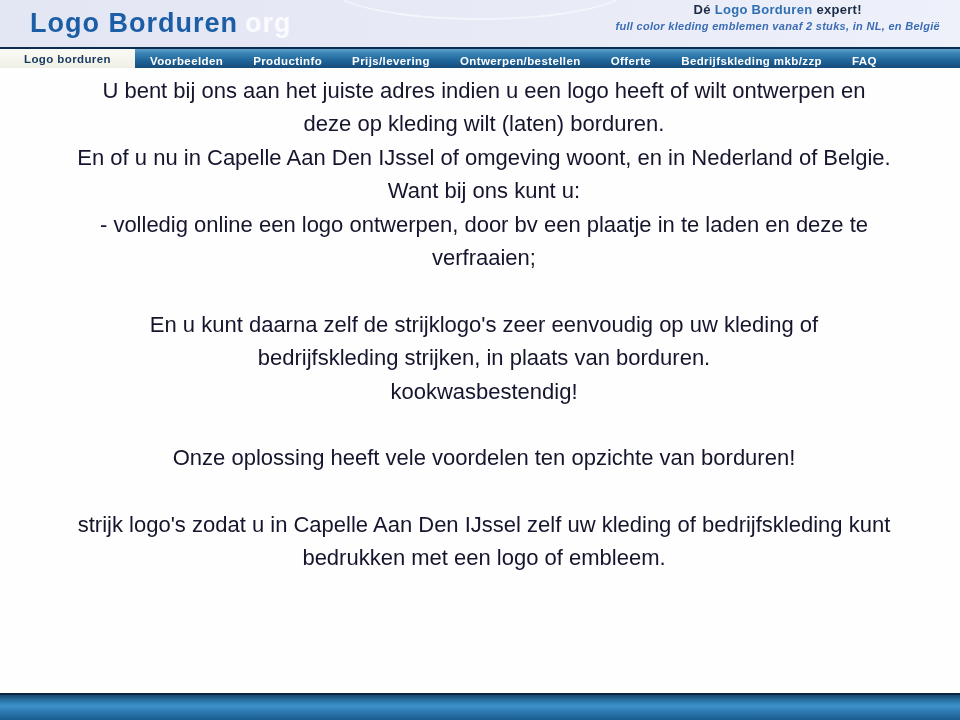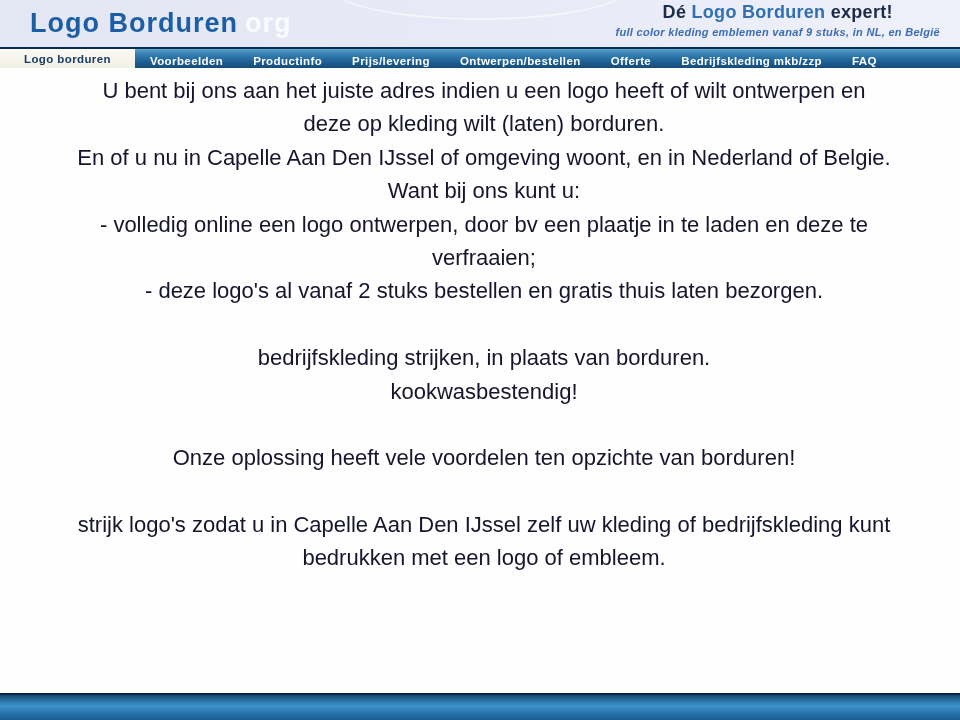--- a/index.html
+++ b/index.html
@@ -20,21 +20,21 @@
     border:2px solid rgba(255,255,255,0.55); border-radius:50%;
     pointer-events:none;
   }
   .logo {
     position:absolute; left:30px; top:8px;
     font-size:27px; font-weight:bold; letter-spacing:1px;
     color:#1b5ea6; cursor:pointer; white-space:nowrap;
   }
   .logo .suffix { color:#fafbff; margin-left:7px; }
   .tagline { position:absolute; right:20px; top:2px; text-align:center; white-space:nowrap; }
-  .tagline-title { font-size:18px; font-weight:bold; color:#1c2b47; letter-spacing:0.3px; }
+  .tagline-title { font-size:13px; font-weight:bold; color:#1c2b47; letter-spacing:0.3px; }
   .tagline-title .brand { color:#2f6fb2; }
   .tagline-sub {
     font-size:11px; font-weight:bold; font-style:italic;
     color:#3c6cb4; margin-top:3px; letter-spacing:0.3px;
   }
   
   .nav {
     height:21px; display:flex; align-items:stretch;
     border-top:2px solid #0c2c50;
     background:linear-gradient(to bottom,#5fa3cc 0%,#3b84b4 22%,#20659b 60%,#154b78 100%);
@@ -68,21 +68,21 @@
 
 <div class="page">
 
   <div class="header">
     <div class="header-arc"></div>
     <div class="logo">
       <span>Logo Borduren</span><span class="suffix">org</span>
     </div>
     <div class="tagline">
       <div class="tagline-title"><span>Dé </span><span class="brand">Logo Borduren</span><span> expert!</span></div>
-      <div class="tagline-sub">full color kleding emblemen vanaf 9 stuks, in NL, en België</div>
+      <div class="tagline-sub">full color kleding emblemen vanaf 2 stuks, in NL, en België</div>
     </div>
   </div>
 
   <div class="nav" id="navbar">
       <a class="tab active">Logo borduren</a>
       <a class="tab">Voorbeelden</a>
       <a class="tab">Productinfo</a>
       <a class="tab">Prijs/levering</a>
       <a class="tab">Ontwerpen/bestellen</a>
       <a class="tab">Offerte</a>
@@ -90,22 +90,22 @@
       <a class="tab">FAQ</a>
     </div>
 
   <div class="content" id="content">
       <div class="line"><span>U bent bij ons aan het juiste adres indien u een logo heeft of wilt ontwerpen en</span></div>
       <div class="line"><span>deze op kleding wilt (laten) borduren.</span></div>
       <div class="line"><span>En of u nu in Capelle Aan Den IJssel of omgeving woont, en in Nederland of Belgie.</span></div>
       <div class="line"><span>Want bij ons kunt u:</span></div>
       <div class="line"><span>- </span><span class="b">volledig online een logo ontwerpen</span><span>, door bv een plaatje in te laden en deze te</span></div>
       <div class="line"><span>verfraaien;</span></div>
-      <div class="line"><span>- deze logo's al </span><span class="b">vanaf 2 stuks bestellen en gratis thuis laten bezorgen.</span></div>
       <div class="line"></div>
+      <div class="line"><span>En u kunt daarna zelf de strijklogo's zeer </span><span class="b">eenvoudig op uw kleding of</span></div>
       <div class="line"><span class="b">bedrijfskleding strijken</span><span>, in plaats van borduren.</span></div>
       <div class="line"><span class="b">kookwasbestendig!</span></div>
       <div class="line"></div>
       <div class="line"><span class="b">Onze oplossing heeft vele voordelen ten opzichte van borduren!</span></div>
       <div class="line"></div>
       <div class="line"><span>strijk logo's zodat u in Capelle Aan Den IJssel zelf uw kleding of bedrijfskleding kunt</span></div>
       <div class="line"><span>bedrukken met een logo of embleem.</span></div>
     </div>
 
   <div class="footer"></div>

